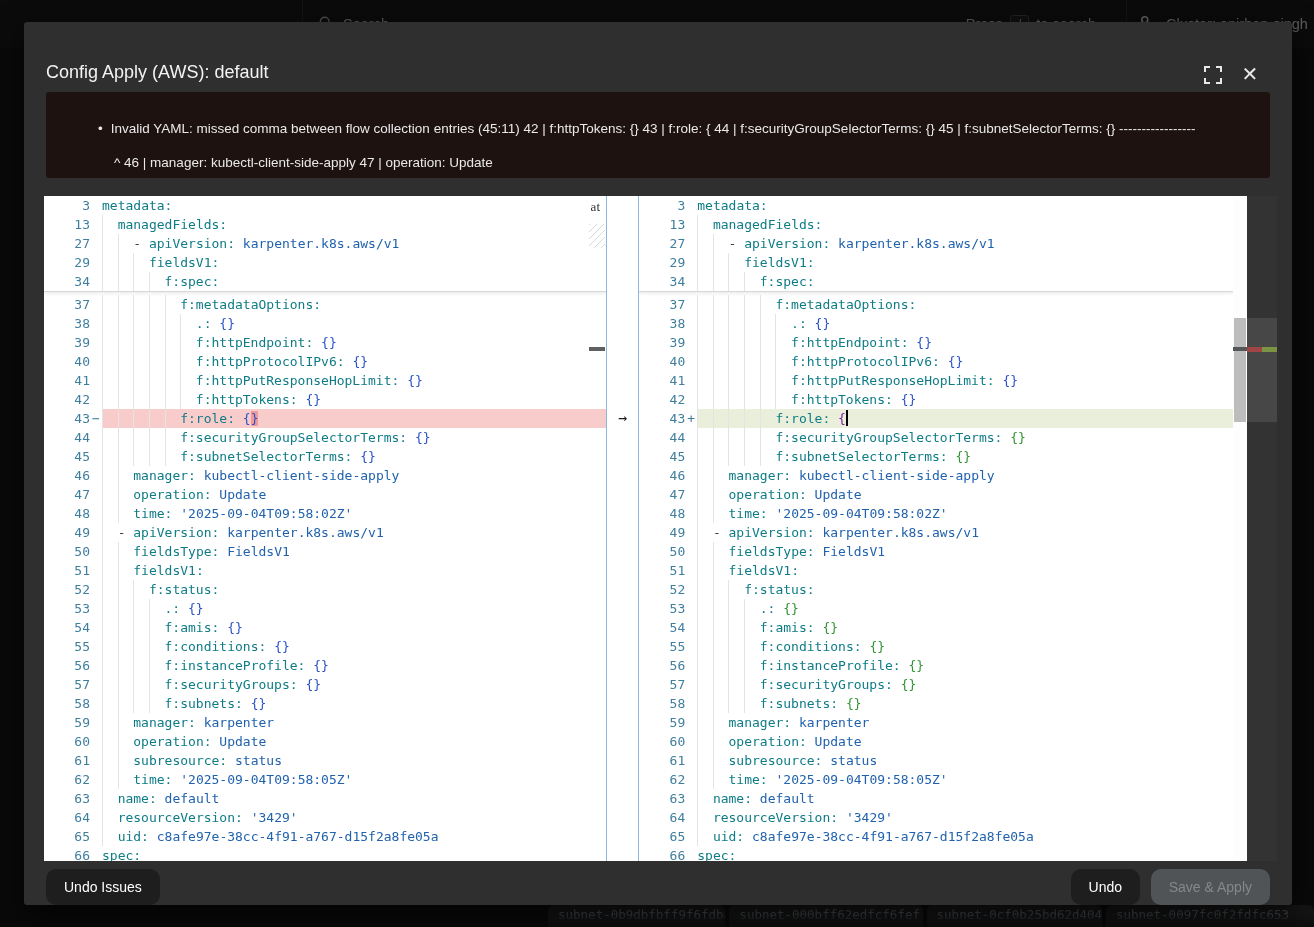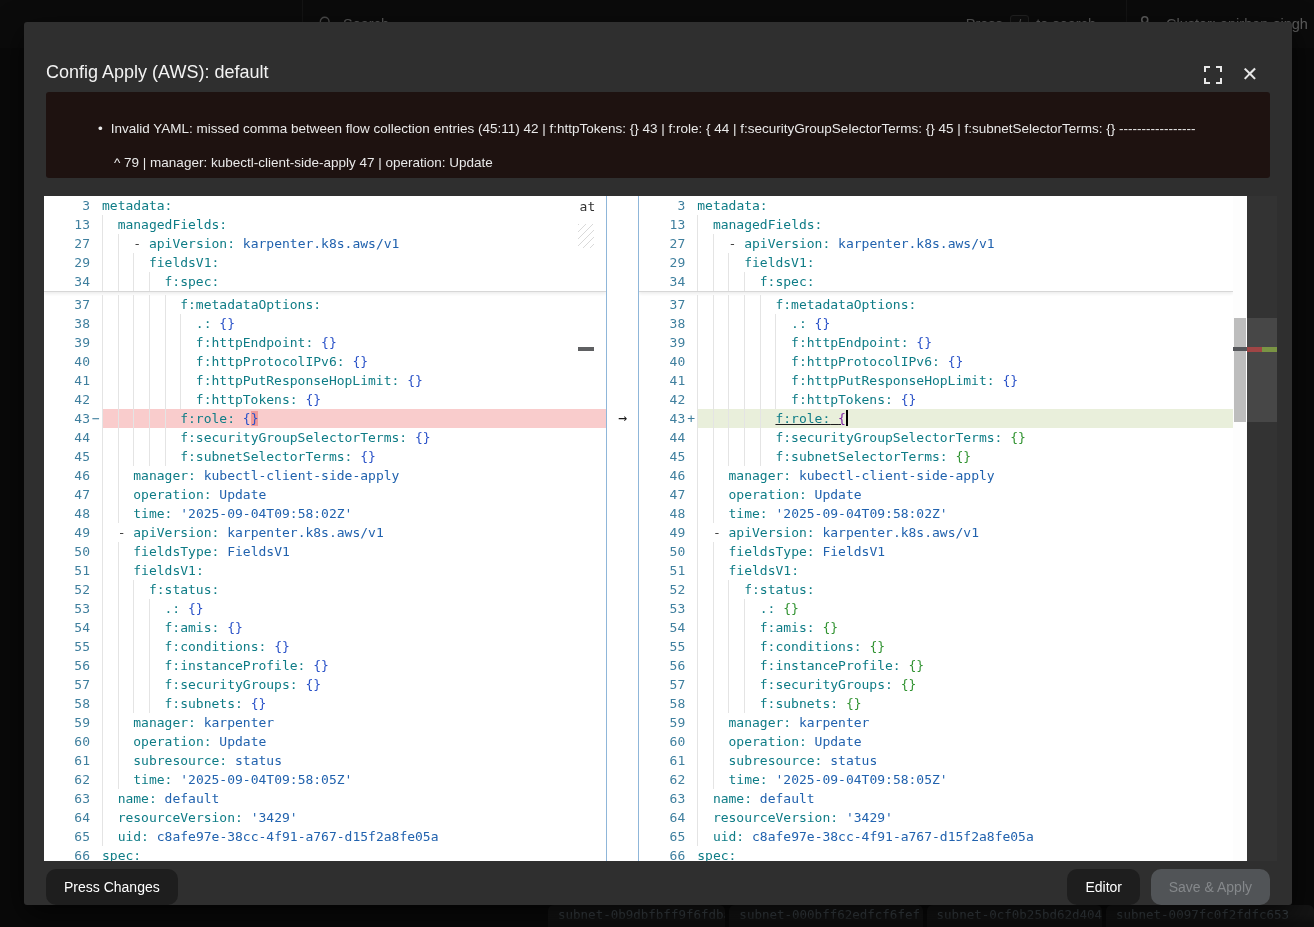--- a/index.html
+++ b/index.html
@@ -70,21 +70,21 @@
         background:repeating-linear-gradient(to right, #e4e4e4 0 1px, transparent 1px 15.65px); }
   .code .txt { position:relative; }
   .s-k { color:#0e7c86; } .s-v { color:#2162ae; } .s-b { color:#2a52c8; }
   .s-g { color:#319331; } .s-p { color:#444444; } .s-rb { color:#7b1fa2; }
   .row.del .code { background:#f9cccc; }
   .row.add .code { background:#e9efdb; }
   .delchar { background:#f09b9b; }
   .cursor { display:inline-block; width:2px; height:16px; background:#000; vertical-align:-3px; }
 
   
-  .lruler { position:absolute; right:12px; top:0; width:16px; height:100%; pointer-events:none; }
+  .lruler { position:absolute; right:1px; top:0; width:16px; height:100%; pointer-events:none;font-family:Liberation Serif, serif; }
   .lruler .at-artifact { position:absolute; left:2px; top:3px; color:#333; font-size:13px; }
   .lruler .hatch { position:absolute; left:0; top:28px; width:16px; height:24px;
         background:repeating-linear-gradient(135deg, #d9d9d9 0 1px, transparent 1px 5px); }
   .lruler .dash { position:absolute; left:0; top:151px; width:16px; height:4px; background:#5f6062; }
 
   
   .vscroll { width:14px; height:100%; position:relative; background:#fdfdfd; }
   .vscroll .thumb { position:absolute; left:1px; top:122px; width:12px; height:104px;
                     background:rgba(110,110,110,0.45); }
   .vscroll .dash { position:absolute; left:0; top:151px; width:14px; height:4px; background:#55565a; }
@@ -150,21 +150,21 @@
         <path d="M12 1 H17 V6"></path>
         <path d="M17 12 V17 H12"></path>
         <path d="M6 17 H1 V12"></path>
     </svg>
   </div>
   <div class="m-close">✕</div>
 
   <div class="alert">
     <div class="a-body">
       <span class="a-line first">Invalid YAML: missed comma between flow collection entries (45:11) 42 | f:httpTokens: {} 43 | f:role: { 44 | f:securityGroupSelectorTerms: {} 45 | f:subnetSelectorTerms: {} -----------------</span>
-      <span class="a-line cont">^ 79 | manager: kubectl-client-side-apply 47 | operation: Update</span>
+      <span class="a-line cont">^ 46 | manager: kubectl-client-side-apply 47 | operation: Update</span>
     </div>
   </div>
 
   <div class="editor">
     <div class="pane pane-left" id="pane-left">
         <div class="ctx-block">
           <div class="row"><span class="ln">3</span><span class="sign"></span><div class="code"><span class="txt" style="padding-left: 0px;"><span class="s-k">metadata:</span></span></div></div>
           <div class="row"><span class="ln">13</span><span class="sign"></span><div class="code"><span class="indent-guides" style="width: 11.64px;"></span><span class="txt" style="padding-left: 15.64px;"><span class="s-k">managedFields:</span></span></div></div>
           <div class="row"><span class="ln">27</span><span class="sign"></span><div class="code"><span class="indent-guides" style="width: 27.28px;"></span><span class="txt" style="padding-left: 31.28px;"><span class="s-p">- </span><span class="s-k">apiVersion:</span><span class="s-v"> karpenter.k8s.aws/v1</span></span></div></div>
           <div class="row"><span class="ln">29</span><span class="sign"></span><div class="code"><span class="indent-guides" style="width: 42.92px;"></span><span class="txt" style="padding-left: 46.92px;"><span class="s-k">fieldsV1:</span></span></div></div>
@@ -219,21 +219,21 @@
           <div class="row"><span class="ln">29</span><span class="sign"></span><div class="code"><span class="indent-guides" style="width: 42.92px;"></span><span class="txt" style="padding-left: 46.92px;"><span class="s-k">fieldsV1:</span></span></div></div>
           <div class="row"><span class="ln">34</span><span class="sign"></span><div class="code"><span class="indent-guides" style="width: 58.56px;"></span><span class="txt" style="padding-left: 62.56px;"><span class="s-k">f:spec:</span></span></div></div>
         </div>
         <div class="body-block">
           <div class="row"><span class="ln">37</span><span class="sign"></span><div class="code"><span class="indent-guides" style="width: 74.2px;"></span><span class="txt" style="padding-left: 78.2px;"><span class="s-k">f:metadataOptions:</span></span></div></div>
           <div class="row"><span class="ln">38</span><span class="sign"></span><div class="code"><span class="indent-guides" style="width: 89.84px;"></span><span class="txt" style="padding-left: 93.84px;"><span class="s-k">.:</span><span> </span><span class="s-b">{}</span></span></div></div>
           <div class="row"><span class="ln">39</span><span class="sign"></span><div class="code"><span class="indent-guides" style="width: 89.84px;"></span><span class="txt" style="padding-left: 93.84px;"><span class="s-k">f:httpEndpoint:</span><span> </span><span class="s-b">{}</span></span></div></div>
           <div class="row"><span class="ln">40</span><span class="sign"></span><div class="code"><span class="indent-guides" style="width: 89.84px;"></span><span class="txt" style="padding-left: 93.84px;"><span class="s-k">f:httpProtocolIPv6:</span><span> </span><span class="s-b">{}</span></span></div></div>
           <div class="row"><span class="ln">41</span><span class="sign"></span><div class="code"><span class="indent-guides" style="width: 89.84px;"></span><span class="txt" style="padding-left: 93.84px;"><span class="s-k">f:httpPutResponseHopLimit:</span><span> </span><span class="s-b">{}</span></span></div></div>
           <div class="row"><span class="ln">42</span><span class="sign"></span><div class="code"><span class="indent-guides" style="width: 89.84px;"></span><span class="txt" style="padding-left: 93.84px;"><span class="s-k">f:httpTokens:</span><span> </span><span class="s-b">{}</span></span></div></div>
-          <div class="row add"><span class="ln">43</span><span class="sign">+</span><div class="code"><span class="indent-guides" style="width: 74.2px;"></span><span class="txt" style="padding-left: 78.2px; text-decoration: underline;"><span class="s-k">f:role:</span><span> </span><span class="s-rb">{</span><span class="cursor"></span></span></div></div>
+          <div class="row add"><span class="ln">43</span><span class="sign">+</span><div class="code"><span class="indent-guides" style="width: 74.2px;"></span><span class="txt" style="padding-left: 78.2px;"><span class="s-k">f:role:</span><span> </span><span class="s-rb">{</span><span class="cursor"></span></span></div></div>
           <div class="row"><span class="ln">44</span><span class="sign"></span><div class="code"><span class="indent-guides" style="width: 74.2px;"></span><span class="txt" style="padding-left: 78.2px;"><span class="s-k">f:securityGroupSelectorTerms:</span><span> </span><span class="s-g">{}</span></span></div></div>
           <div class="row"><span class="ln">45</span><span class="sign"></span><div class="code"><span class="indent-guides" style="width: 74.2px;"></span><span class="txt" style="padding-left: 78.2px;"><span class="s-k">f:subnetSelectorTerms:</span><span> </span><span class="s-g">{}</span></span></div></div>
           <div class="row"><span class="ln">46</span><span class="sign"></span><div class="code"><span class="indent-guides" style="width: 27.28px;"></span><span class="txt" style="padding-left: 31.28px;"><span class="s-k">manager:</span><span class="s-v"> kubectl-client-side-apply</span></span></div></div>
           <div class="row"><span class="ln">47</span><span class="sign"></span><div class="code"><span class="indent-guides" style="width: 27.28px;"></span><span class="txt" style="padding-left: 31.28px;"><span class="s-k">operation:</span><span class="s-v"> Update</span></span></div></div>
           <div class="row"><span class="ln">48</span><span class="sign"></span><div class="code"><span class="indent-guides" style="width: 27.28px;"></span><span class="txt" style="padding-left: 31.28px;"><span class="s-k">time:</span><span class="s-v"> '2025-09-04T09:58:02Z'</span></span></div></div>
           <div class="row"><span class="ln">49</span><span class="sign"></span><div class="code"><span class="indent-guides" style="width: 11.64px;"></span><span class="txt" style="padding-left: 15.64px;"><span class="s-p">- </span><span class="s-k">apiVersion:</span><span class="s-v"> karpenter.k8s.aws/v1</span></span></div></div>
           <div class="row"><span class="ln">50</span><span class="sign"></span><div class="code"><span class="indent-guides" style="width: 27.28px;"></span><span class="txt" style="padding-left: 31.28px;"><span class="s-k">fieldsType:</span><span class="s-v"> FieldsV1</span></span></div></div>
           <div class="row"><span class="ln">51</span><span class="sign"></span><div class="code"><span class="indent-guides" style="width: 27.28px;"></span><span class="txt" style="padding-left: 31.28px;"><span class="s-k">fieldsV1:</span></span></div></div>
           <div class="row"><span class="ln">52</span><span class="sign"></span><div class="code"><span class="indent-guides" style="width: 42.92px;"></span><span class="txt" style="padding-left: 46.92px;"><span class="s-k">f:status:</span></span></div></div>
           <div class="row"><span class="ln">53</span><span class="sign"></span><div class="code"><span class="indent-guides" style="width: 58.56px;"></span><span class="txt" style="padding-left: 62.56px;"><span class="s-k">.:</span><span> </span><span class="s-g">{}</span></span></div></div>
@@ -256,16 +256,16 @@
       <div class="thumb"></div>
       <div class="dash"></div>
     </div>
     <div class="druler">
       <div class="slider"></div>
       <div class="r-del"></div>
       <div class="r-add"></div>
     </div>
   </div>
 
-  <button class="btn btn-undo">Press Changes</button>
-  <button class="btn btn-close">Editor</button>
+  <button class="btn btn-undo">Undo Issues</button>
+  <button class="btn btn-close">Undo</button>
   <button class="btn btn-save" disabled="">Save &amp; Apply</button>
 </div>
 
 </body></html>

